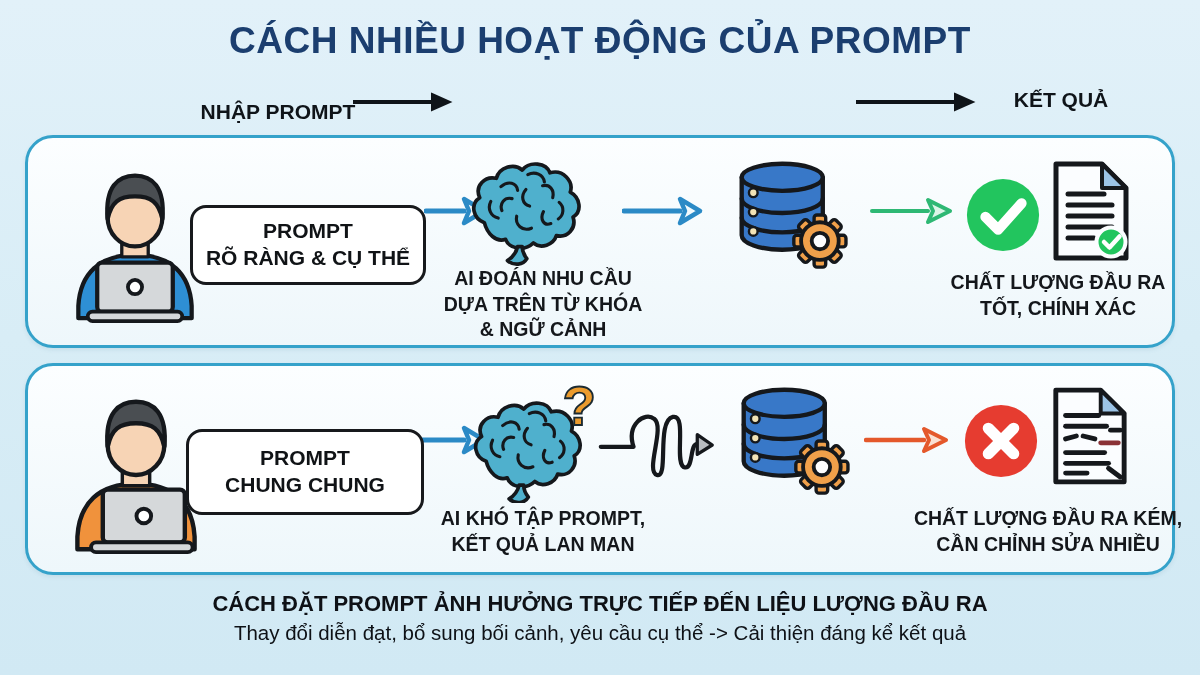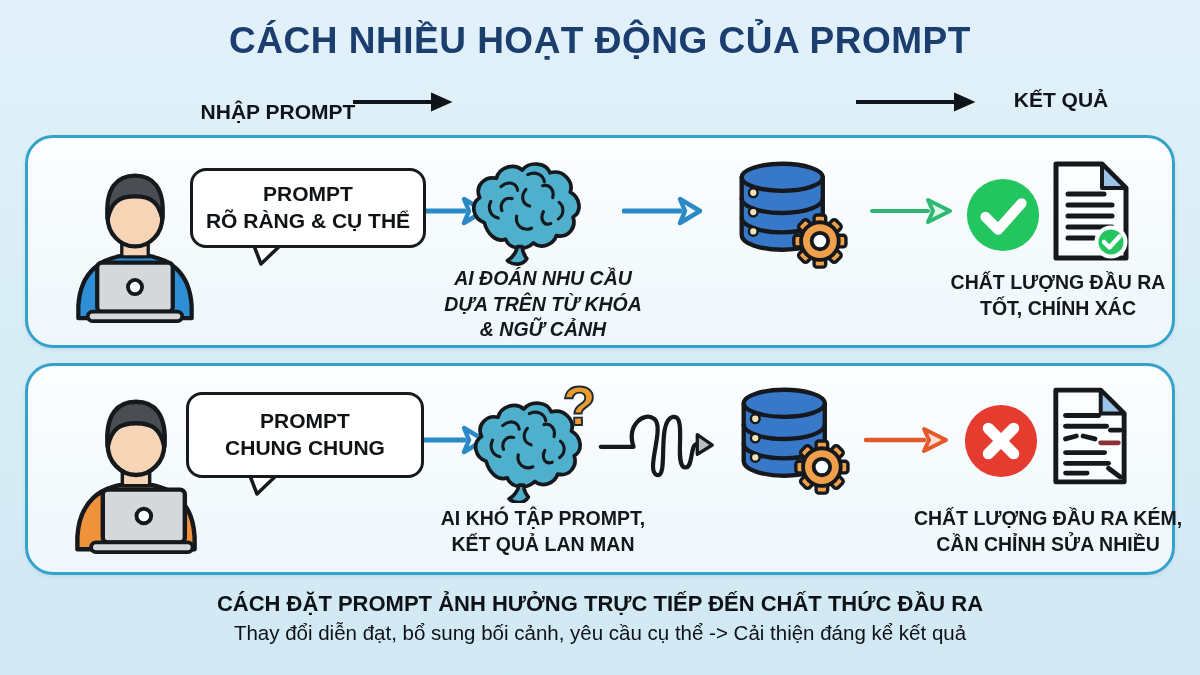--- a/index.html
+++ b/index.html
@@ -16,21 +16,21 @@
     border-radius:28px;background:linear-gradient(180deg,#fcfeff 0%,#eef7fb 100%);
     box-shadow:0 2px 4px rgba(70,120,150,.12);}
   #panel1{top:135px;height:207px;}
   #panel2{top:363px;height:206px;}
   .abs{position:absolute;}
   .caption{position:absolute;font-size:19.5px;font-weight:bold;line-height:1.32;
     color:#14171b;text-align:center;white-space:pre-line;}
   .bubble{position:absolute;z-index:2;}
   .bubble-body{position:relative;z-index:2;width:100%;height:100%;background:#fff;
     border:3.5px solid #17191c;border-radius:16px;display:flex;align-items:center;justify-content:center;
-    text-align:center;font-weight:bold;font-size:21px;line-height:1.28;color:#101316;white-space:pre-line;}
+    text-align:center;font-weight:bold;font-size:21px;line-height:1.28;color:#101316;white-space:pre-line;margin-top:37px;}
   .bubble-tail{position:absolute;z-index:1;top:calc(100% - 6px);left:58px;}
   .footer-head{position:absolute;top:591px;left:0;width:100%;text-align:center;
     font-size:22px;font-weight:bold;color:#0e1116;}
   .footer-sub{position:absolute;top:621px;left:0;width:100%;text-align:center;
     font-size:20.5px;color:#0e1116;}
   
   .ink{stroke:#15181c;stroke-linejoin:round;stroke-linecap:round;}
   .brainF{fill:var(--brain-teal,#4fb0cd);}
   .dbF{fill:var(--db-blue,#3878c8);}
   .gearF{fill:var(--gear-orange,#f0a04a);}
@@ -105,21 +105,21 @@
           <path d="M69,18 C77,14 86,18 87,26"></path>
         <path d="M29,47 C25,55 29,63 37,65"></path>
           <path d="M52,44 C44,42 38,49 41,57"></path>
         <path d="M67,34 C61,41 63,50 71,52"></path>
           <path d="M85,30 C93,28 98,35 96,43"></path>
         <path d="M103,48 C109,53 108,62 102,66"></path>
           <path d="M57,63 C55,72 63,80 73,76"></path>
         <path d="M86,58 C82,66 86,74 94,71"></path>
       </g>
     </svg>
-    <div class="caption" style="left:360px;top:128px;width:310px;font-style:italic;">AI ĐOÁN NHU CẦU
+    <div class="caption" style="left:360px;top:128px;width:310px;">AI ĐOÁN NHU CẦU
 DỰA TRÊN TỪ KHÓA
 &amp; NGỮ CẢNH</div>
 
     <svg class="abs" style="left:594px;top:56px;" width="84" height="34" viewBox="0 0 84 34">
       <line x1="2" y1="17" x2="58" y2="17" class="arrB" stroke-width="5" stroke-linecap="round"></line>
       <path d="M58,5 L78,17 L58,29 L63,17 Z" class="dartB arrB" stroke-width="4.5" stroke-linejoin="round"></path>
     </svg>
 
     <svg class="abs" style="left:700px;top:20px;" width="122" height="112" viewBox="0 0 126 116">
       <path class="dbF ink" stroke-width="4.5" d="M14,20 v60 a42,15 0 0 0 84,0 v-60"></path>
@@ -270,15 +270,15 @@
           <path d="M18,81 H62"></path>
           <path d="M18,91 H40"></path>
         <path d="M62,86 l12,9"></path>
       </g>
       <path d="M54,60 H72" fill="none" stroke="#8a3136" stroke-width="5" stroke-linecap="round"></path>
     </svg>
     <div class="caption" style="left:860px;top:140px;width:320px;">CHẤT LƯỢNG ĐẦU RA KÉM,
 CẦN CHỈNH SỬA NHIỀU</div>
   </div>
 
-  <div class="footer-head">CÁCH ĐẶT PROMPT ẢNH HƯỞNG TRỰC TIẾP ĐẾN CHẤT THỨC ĐẦU RA</div>
+  <div class="footer-head">CÁCH ĐẶT PROMPT ẢNH HƯỞNG TRỰC TIẾP ĐẾN LIỆU LƯỢNG ĐẦU RA</div>
   <div class="footer-sub">Thay đổi diễn đạt, bổ sung bối cảnh, yêu cầu cụ thể -&gt; Cải thiện đáng kể kết quả</div>
 </div>
 
 </body></html>

